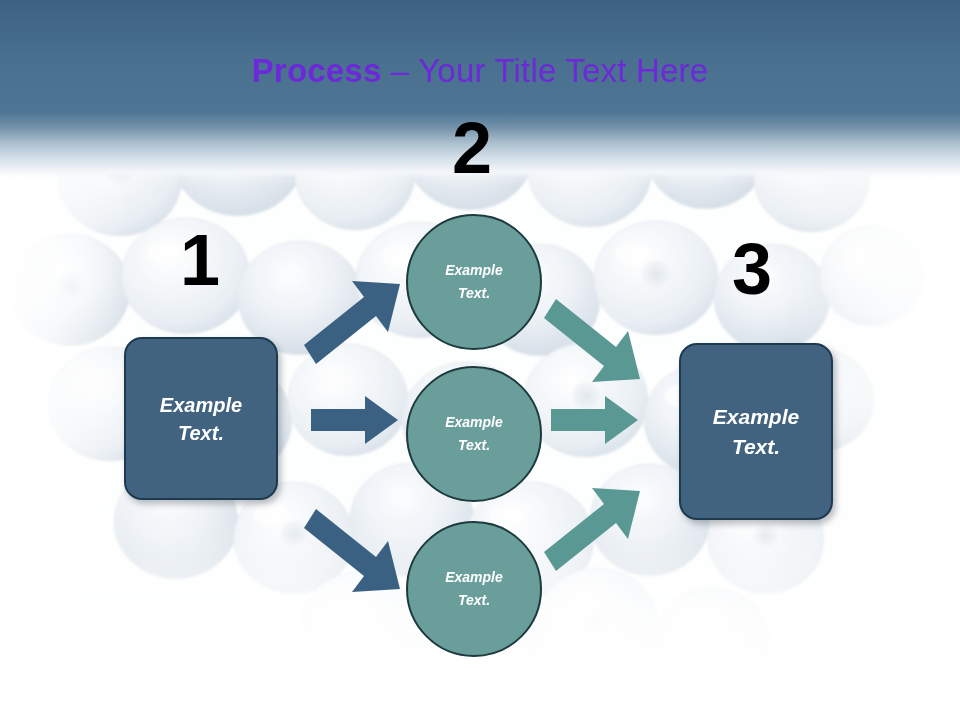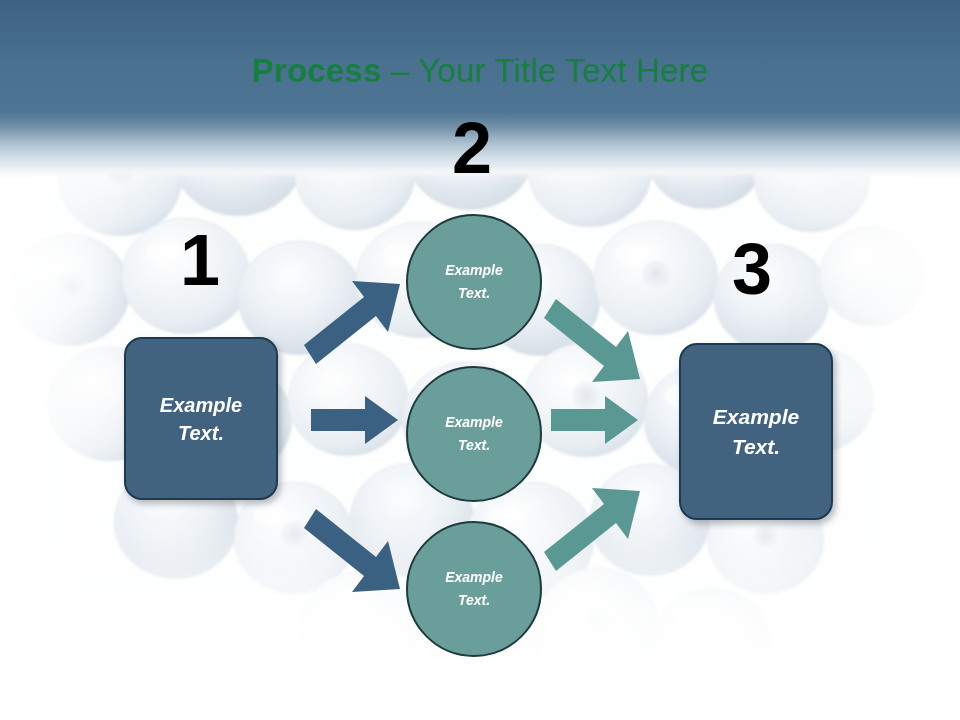--- a/index.html
+++ b/index.html
@@ -67,21 +67,21 @@
         #d3dfe8 158px,
         #f4f7fa 172px,
         rgba(255,255,255,0) 178px);
   }
   #title {
     position: absolute;
     left: 0;
     top: 51px;
     width: 960px;
     text-align: center;
-    color: #15803d;
+    color: #6d28d9;
     font-size: 33px;
     line-height: 40px;
     letter-spacing: 0.2px;
     white-space: nowrap;
   }
   #title .bold { font-weight: bold; }
   #title .light { font-weight: normal; }
 
   
   .step-num {

